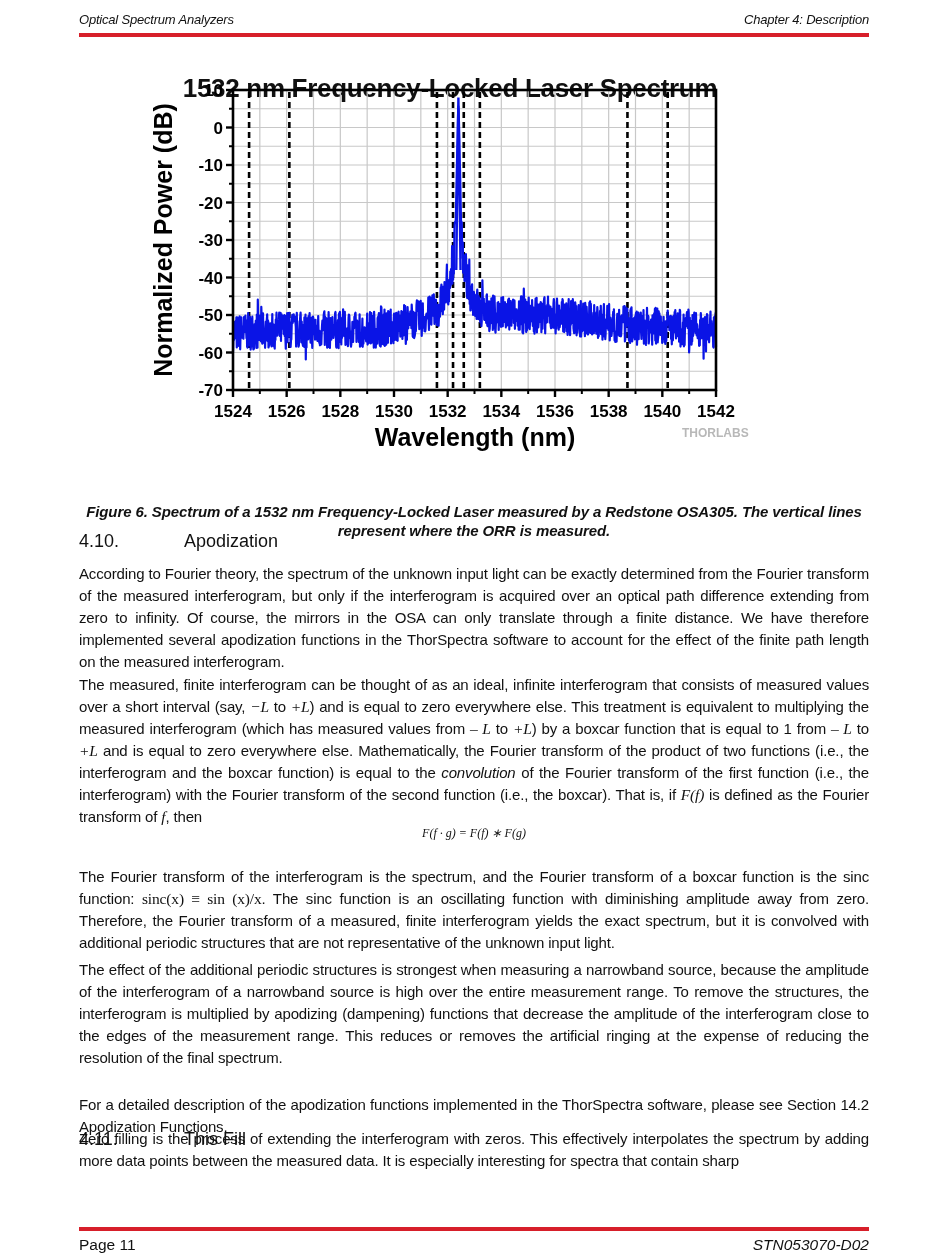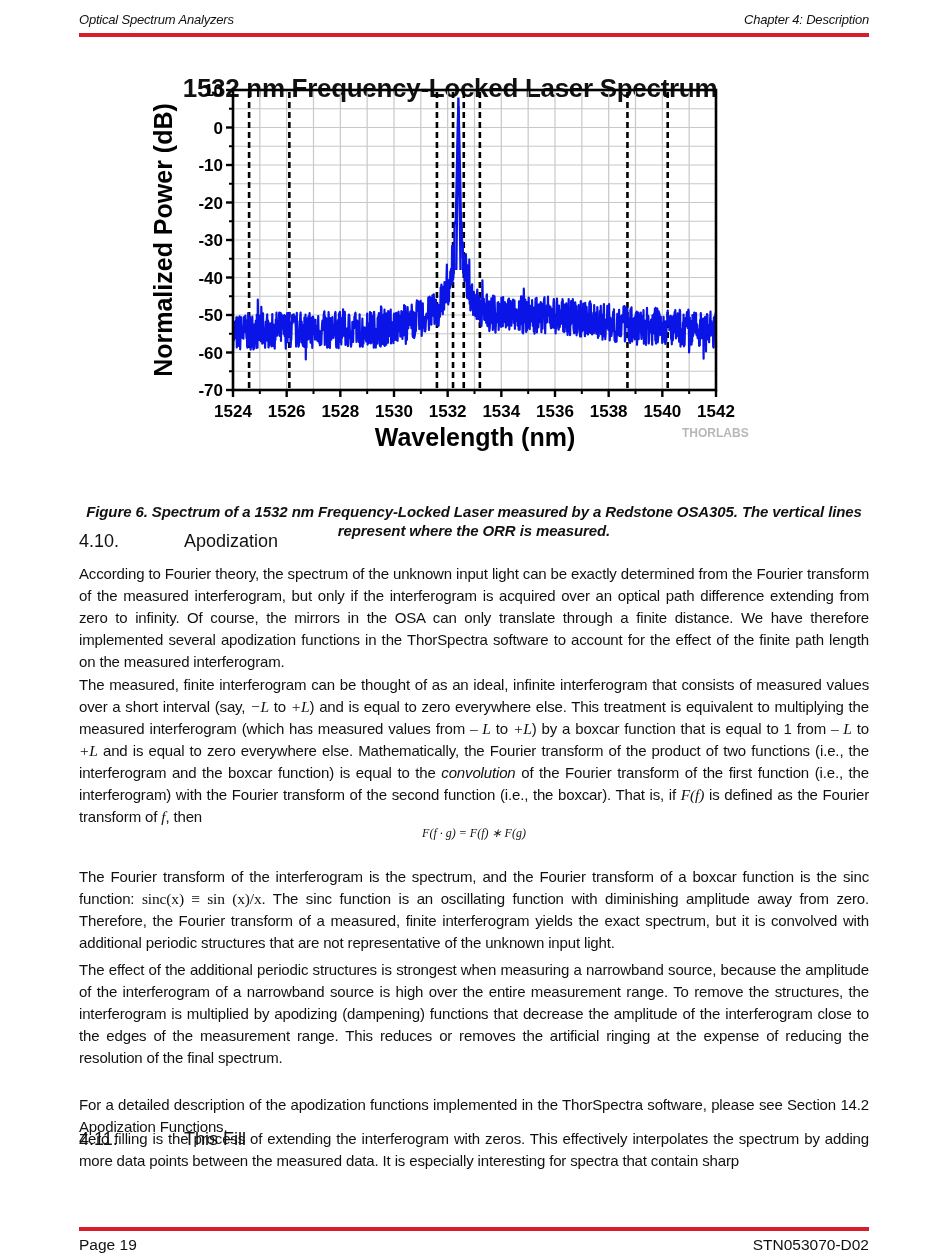--- a/index.html
+++ b/index.html
@@ -9,21 +9,21 @@
   .chart-wrap { position:absolute; left:140px; top:45px; width:620px; height:420px; }
   .chart-title { position:absolute; left:0; width:620px; top:4px; text-align:center; font-weight:bold; font-size:26px; letter-spacing:-0.3px;margin-top:24px; }
   svg text { font-family:"Liberation Sans", sans-serif; }
   .caption { position:absolute; left:79px; right:81px; top:473px; text-align:center; font-weight:bold; font-style:italic; font-size:15px; line-height:19px; letter-spacing:-0.1px;margin-top:29px; }
   .sec { position:absolute; left:79px; font-weight:normal; font-size:18px; }
   .sec .num { display:inline-block; width:105px; }
   .para { position:absolute; left:79px; right:81px; font-size:15px; line-height:22px; text-align:justify; letter-spacing:-0.15px; }
   .math { font-family:"Liberation Serif", serif; font-style:italic; font-size:15.5px; }
   .eq { position:absolute; left:79px; right:81px; top:826px; text-align:center; font-family:"Liberation Serif", serif; font-style:italic; font-size:12px; }
   .foot { position:absolute; left:79px; right:81px; top:1236px; font-size:15.5px; display:flex; justify-content:space-between; }
-  .foot .r { }
+  .foot .r { font-style:italic; }
 </style>
 </head>
 <body>
 
 <div class="hdr">
   <span>Optical Spectrum Analyzers</span>
   <span>Chapter 4: Description</span>
 </div>
 <div class="rule" style="top:33px"></div>
 
@@ -159,15 +159,15 @@
 <div class="para" style="top:1094px">For a detailed description of the apodization functions implemented in the ThorSpectra software, please see Section 14.2 Apodization Functions.</div>
 
 <div class="sec" style="top:1129px">
   <span class="num">4.11.</span><span>This Fill</span>
 </div>
 
 <div class="para" style="top:1128px">Zero filling is the process of extending the interferogram with zeros. This effectively interpolates the spectrum by adding more data points between the measured data. It is especially interesting for spectra that contain sharp</div>
 
 <div class="rule" style="top:1227px"></div>
 <div class="foot">
-  <span>Page 19</span>
+  <span>Page 11</span>
   <span class="r">STN053070-D02</span>
 </div>
 
 </body></html>

